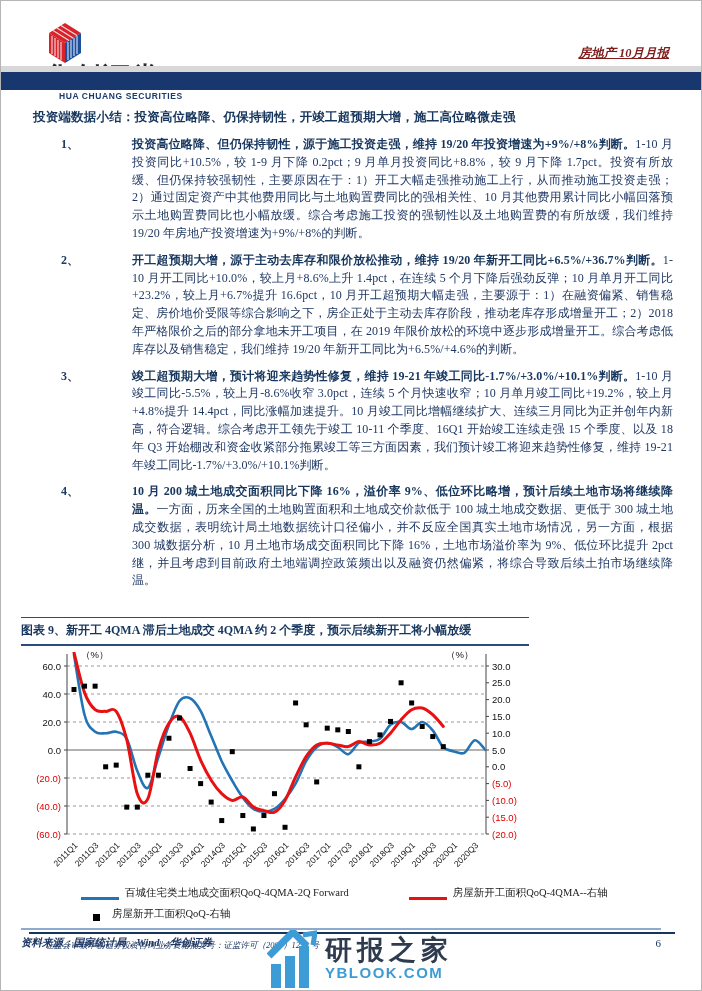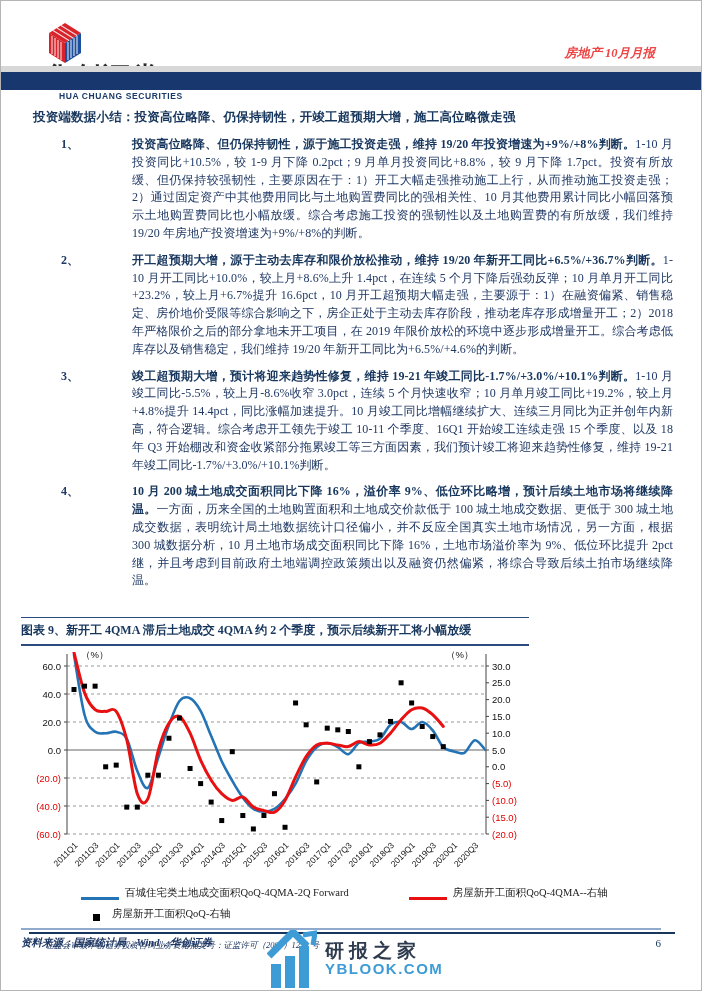--- a/index.html
+++ b/index.html
@@ -4,21 +4,21 @@
 <style>
   html,body{margin:0;padding:0;background:#e8e8e8;font-family:"Liberation Serif",serif;}
   .page{position:relative;width:700px;height:989px;margin:0 auto;background:#fff;border:1px solid #b5b5b5;overflow:hidden;}
   
   .hdr{position:absolute;left:0;top:0;width:100%;height:64px;background:#fff;}
   .logo-wrap{position:absolute;left:44px;top:20px;display:flex;align-items:flex-start;flex-direction:column;}
   .logo-cube{width:40px;height:42px;margin-right:8px;}
   .brand-col{display:flex;flex-direction:column;}
   .brand-cn{font-size:27px;font-weight:bold;color:#2b2b2b;letter-spacing:2px;line-height:1.05;font-family:"Liberation Sans",sans-serif;}
   .brand-en{font-size:8.5px;font-weight:bold;color:#1a3a6b;letter-spacing:0.6px;font-family:"Liberation Sans",sans-serif;padding-left:14px;}
-  .report-label{position:absolute;right:46px;top:44px;font-size:12.5px;font-weight:bold;font-style:italic;color:#ef4444;}
+  .report-label{position:absolute;right:32px;top:44px;font-size:12.5px;font-weight:bold;font-style:italic;color:#7f1d1d;text-decoration:underline;}
   .gray-strip{position:absolute;left:0;top:65px;width:100%;height:6px;background:#d8d8d8;}
   .navy-band{position:absolute;left:0;top:71px;width:100%;height:18px;background:#17376e;}
   
   .content{position:absolute;left:32px;top:108px;width:640px;color:#1f3864;}
   .sum-head{font-size:12.5px;font-weight:bold;color:#17365d;margin:0 0 10px 0;letter-spacing:0.2px;}
   .sum-item{display:flex;margin:0 0 9px 0;}
   .sum-num{flex:0 0 28px;padding-left:28px;font-weight:bold;font-size:12px;line-height:17.8px;}
   .sum-body{flex:1;font-size:12px;line-height:17.8px;text-align:justify;letter-spacing:0.1px;margin-left:43px;}
   .sum-body b{color:#17365d;}
   
@@ -32,21 +32,21 @@
   .leg-item{display:flex;align-items:flex-end;margin-right:60px;}
   .fig-divider{width:640px;height:2px;background:#8faacc;margin-top:6px;}
   .fig-source{margin-top:6px;font-size:10.5px;font-style:italic;font-weight:bold;color:#1f3864;}
   
   .ftr-rule{position:absolute;left:28px;top:931px;width:646px;height:2px;background:#17365d;}
   .ftr-license{position:absolute;left:44px;top:939px;font-size:8.5px;font-style:italic;color:#1f3864;}
   .ftr-page{position:absolute;right:40px;top:936px;font-size:11px;color:#17365d;}
   
   .wm{position:absolute;left:266px;top:929px;display:flex;align-items:center;}
   .wm-texts{margin-left:8px;}
-  .wm-cn{font-size:19px;font-weight:bold;color:#2e3b4e;letter-spacing:5px;line-height:1.0;font-family:"Liberation Sans",sans-serif;}
+  .wm-cn{font-size:27px;font-weight:bold;color:#2e3b4e;letter-spacing:5px;line-height:1.0;font-family:"Liberation Sans",sans-serif;}
   .wm-en{font-size:15px;font-weight:bold;color:#3d9bd5;letter-spacing:1.5px;font-family:"Liberation Sans",sans-serif;}
 </style>
 </head>
 <body>
 
 <div class="page">
 
   <div class="hdr">
     <div class="logo-wrap">
       <svg class="logo-cube" viewBox="0 0 40 42">

